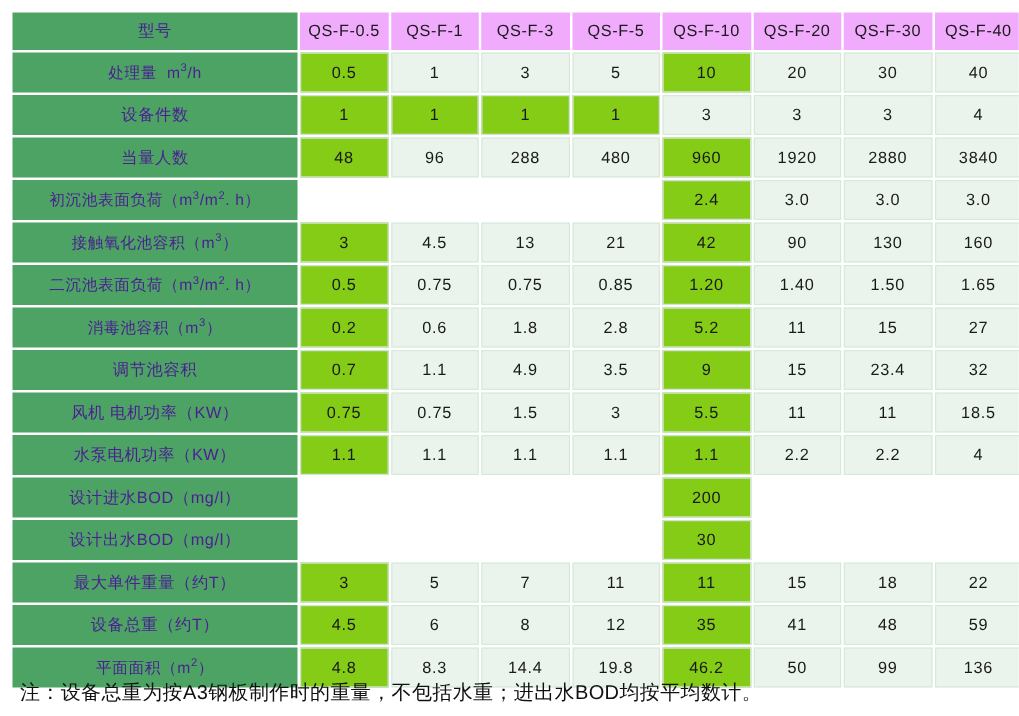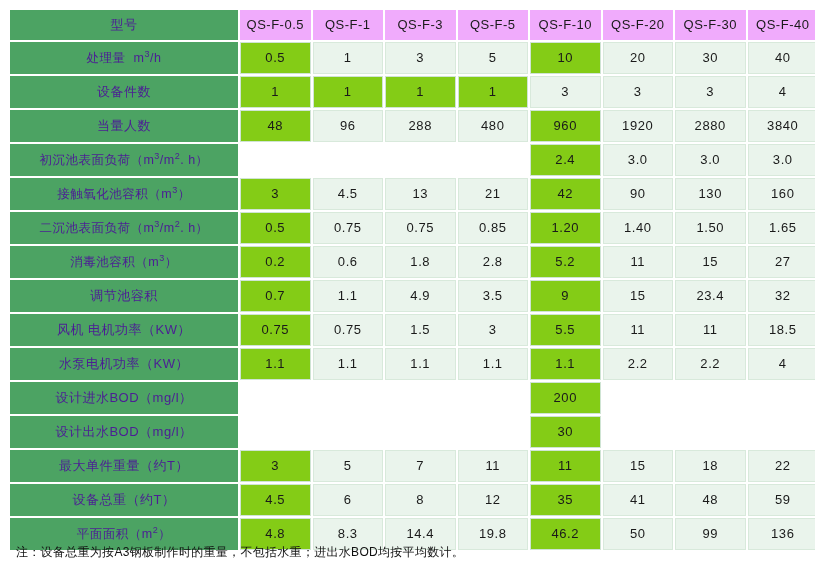--- a/index.html
+++ b/index.html
@@ -69,21 +69,21 @@
 
   col.c0 { width: 228px; }
   col.cx { width: 70.5px; }
 
   sup { font-size: 9px; vertical-align: super; line-height: 0; }
 
   .note {
     position: absolute;
     left: 16px;
     top: 544px;
-    font-size: 12px;
+    font-size: 16px;
     color: #111;
     letter-spacing: 0.3px;
   }
   .unit { font-size: 12.5px; margin-top: 37px; }
 </style>
 </head>
 <body>
 
 <div class="sheet">
   <table class="spec">

